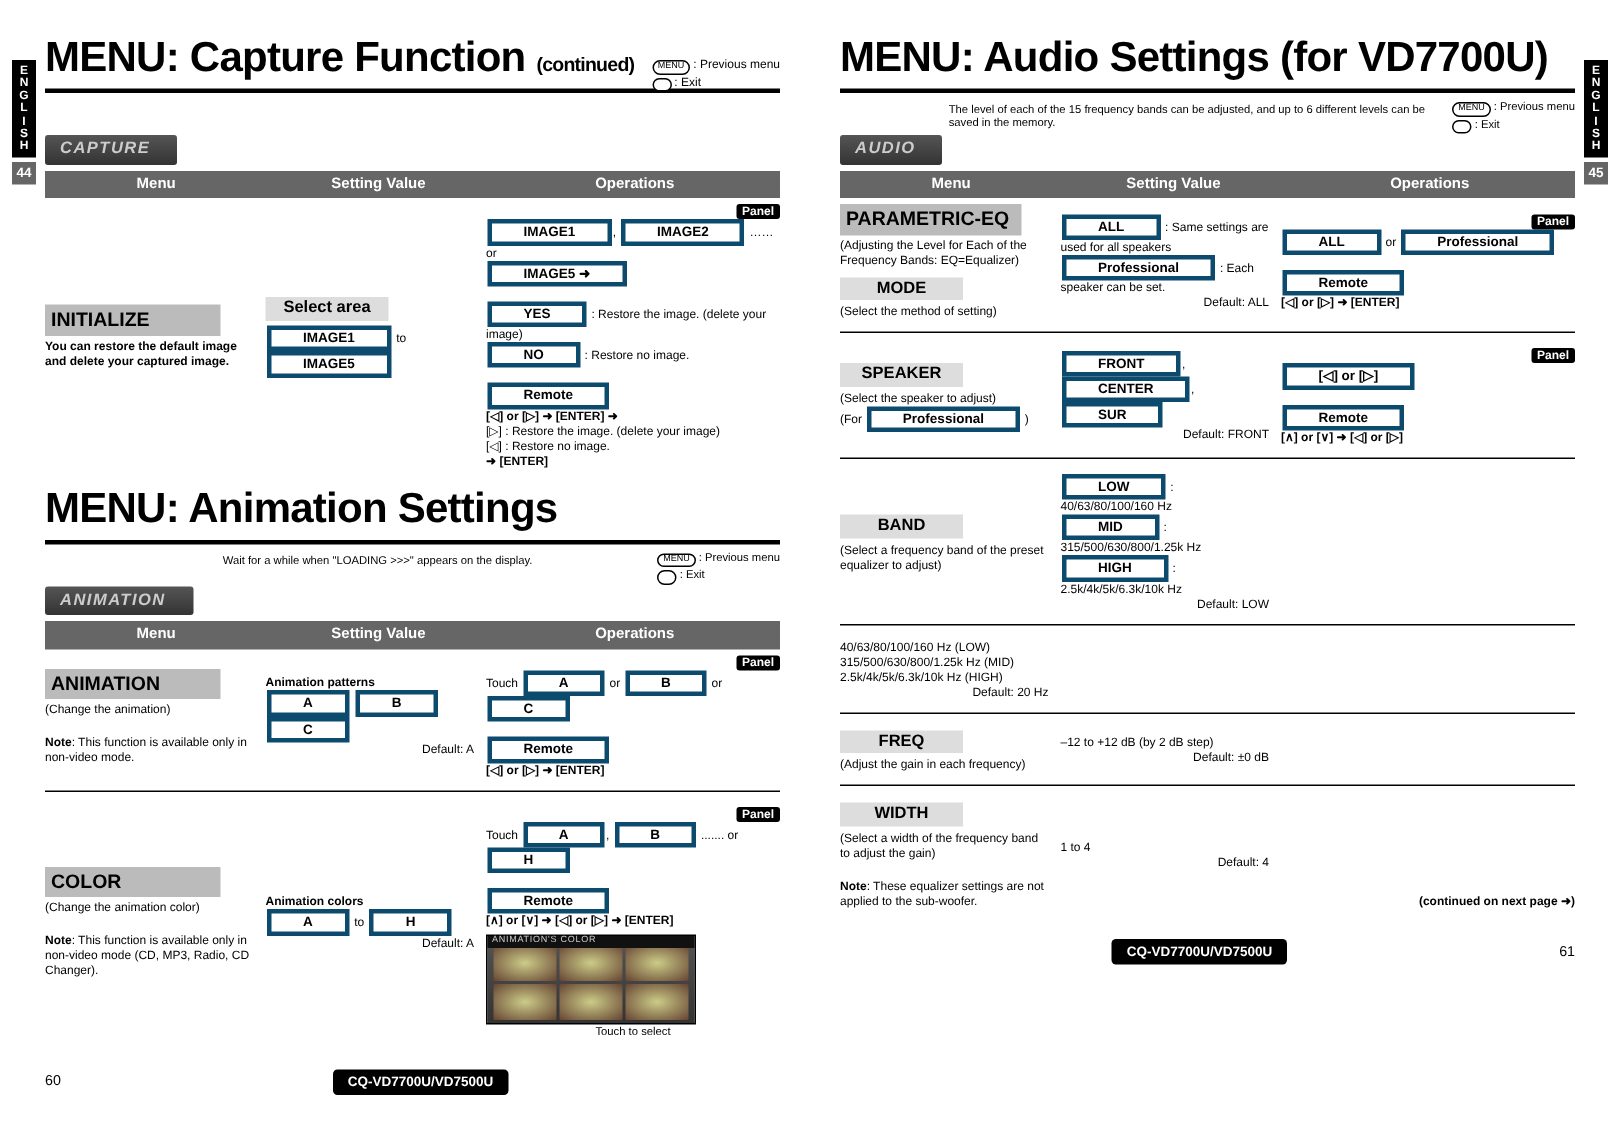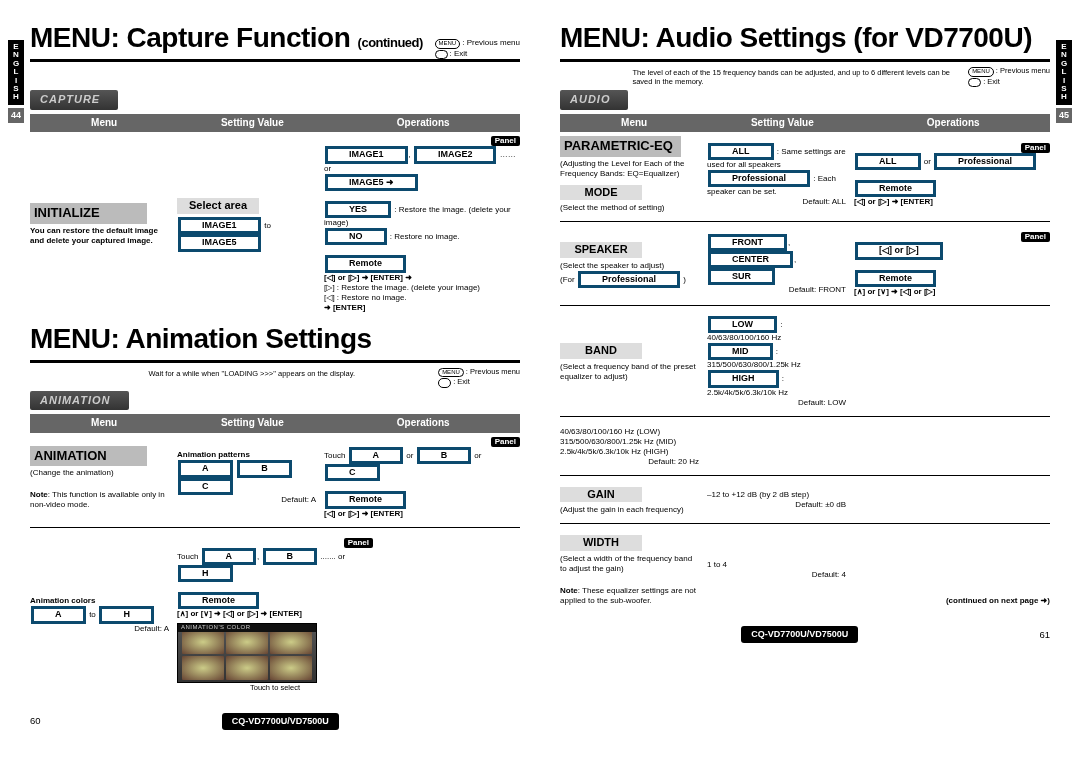--- a/index.html
+++ b/index.html
@@ -204,20 +204,25 @@
         <span class="boxed">A</span> or
         <span class="boxed">B</span> or
         <span class="boxed">C</span><br><br>
         <span class="boxed">Remote</span><br>
         <span class="heavy">[◁] or [▷] ➜ [ENTER]</span>
       </div>
     </div>
     <hr class="thin">
 
     <div class="row3">
+      <div class="c1">
+        <div class="menu-lbl">COLOR</div>
+        <div class="desc">(Change the animation color)</div><br>
+        <div class="desc"><span class="heavy">Note</span><span>: This function is available only in non-video mode (CD, MP3, Radio, CD Changer).</span></div>
+      </div>
       <div class="c2">
         <div class="small heavy">Animation colors</div>
         <span class="boxed">A</span>
         <span class="small">to</span>
         <span class="boxed">H</span><br>
         <div class="small" style="text-align:right">Default: A</div>
       </div>
       <div class="c3 small">
         <div style="text-align:right"><span class="boxed-inv">Panel</span></div>
         <span>Touch </span>
@@ -344,21 +349,21 @@
         <div>315/500/630/800/1.25k Hz (MID)</div>
         <div>2.5k/4k/5k/6.3k/10k Hz (HIGH)</div>
         <div style="text-align:right">Default: 20 Hz</div>
       </div>
       <div class="c3"></div>
     </div>
     <hr class="thin">
 
     <div class="row3">
       <div class="c1">
-        <div class="sub-lbl">GAIN</div>
+        <div class="sub-lbl">FREQ</div>
         <div class="desc">(Adjust the gain in each frequency)</div>
       </div>
       <div class="c2 small">
         <div>–12 to +12 dB (by 2 dB step)</div>
         <div style="text-align:right">Default: ±0 dB</div>
       </div>
       <div class="c3"></div>
     </div>
     <hr class="thin">
 

